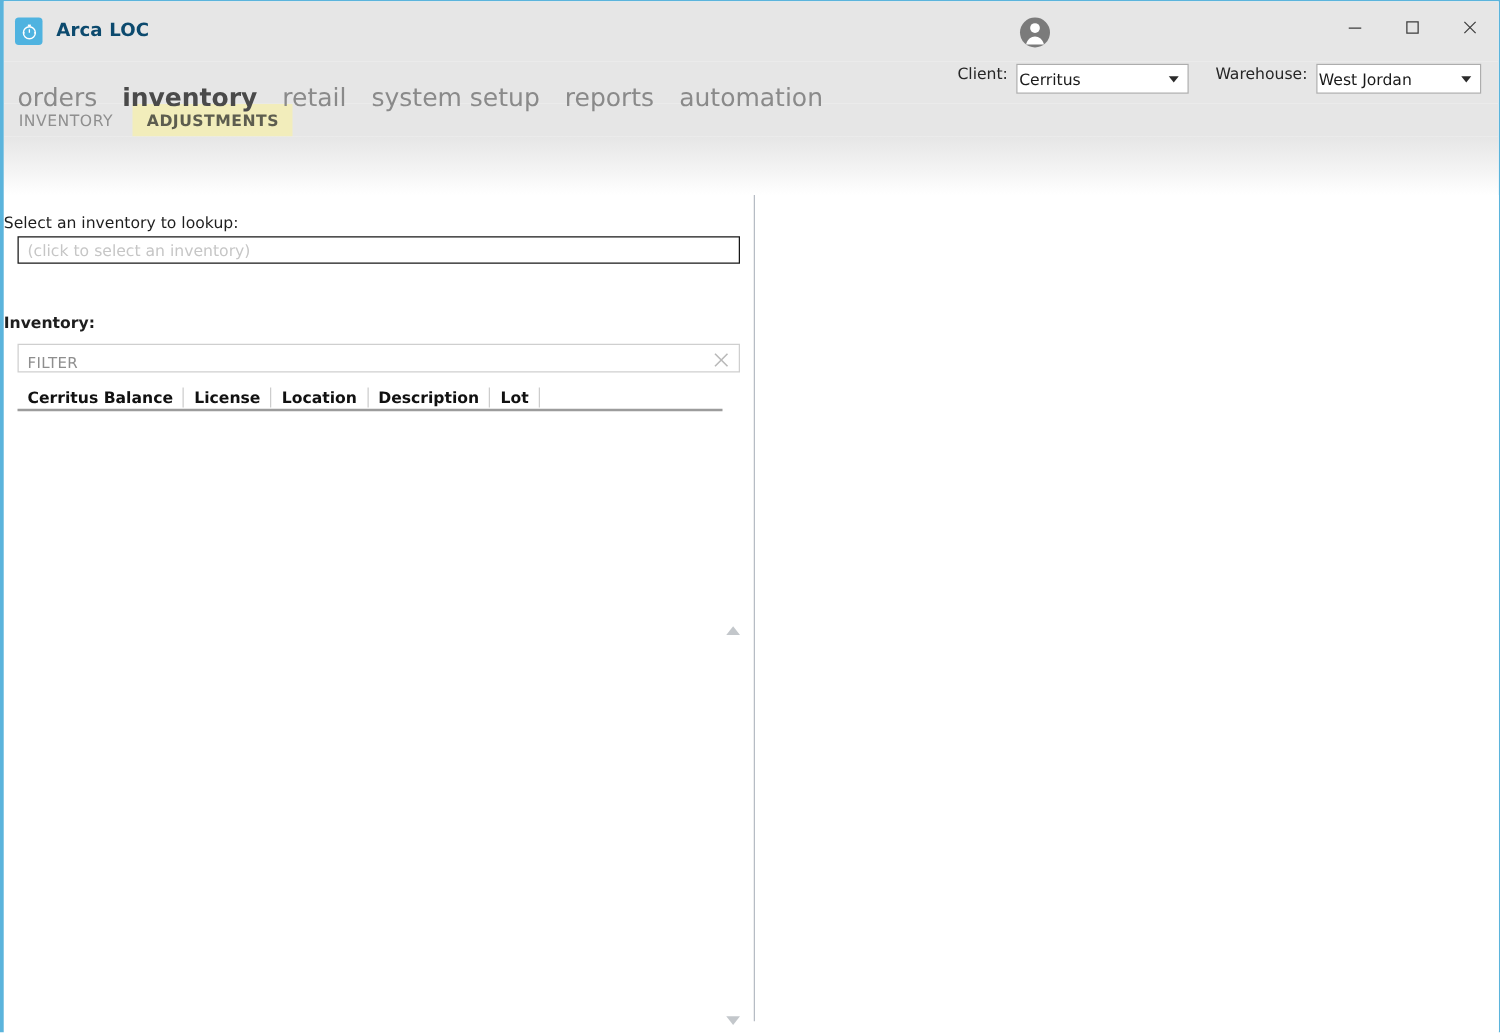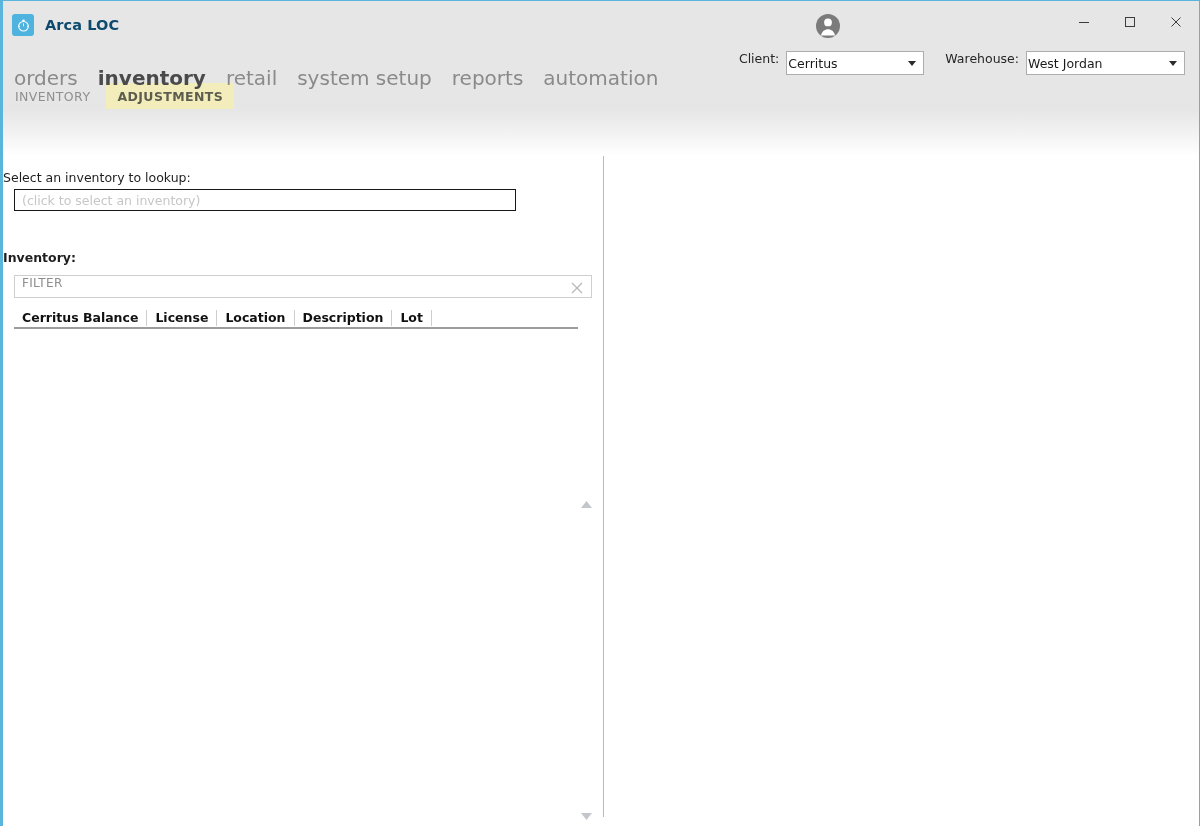--- a/index.html
+++ b/index.html
@@ -113,21 +113,21 @@
     background: #ffffff;
     border: 1px solid #adadad;
     display: flex;
     align-items: center;
     padding-left: 1px;
     padding-right: 22px;
     font-size: 12.5px;
     color: #1a1a1a;
   }
   .ctx-select.client { width: 138px; margin-right: 21px; }
-  .ctx-select.warehouse { width: 159px; }
+  .ctx-select.warehouse { width: 132px; }
   .ctx-caret {
     position: absolute;
     right: 7px;
     top: 50%;
     width: 0; height: 0;
     margin-top: -2px;
     border-left: 4.5px solid transparent;
     border-right: 4.5px solid transparent;
     border-top: 5px solid #2b2b2b;
   }
@@ -191,21 +191,21 @@
     font-size: 12.5px;
     color: #1e1e1e;
   }
   .label-lookup { top: 14px; }
   .label-inventory { top: 94px; font-weight: bold; }
 
   .lookup-input {
     position: absolute;
     left: 11px;
     top: 33px;
-    width: 502px;
+    width: 578px;
     height: 22px;
     border: 1px solid #171717;
     background: #ffffff;
     display: flex;
     align-items: center;
     padding-left: 7px;
   }
   .lookup-placeholder {
     font-size: 12.5px;
     color: #c6c6c6;
@@ -213,21 +213,21 @@
 
   .filter-input {
     position: absolute;
     left: 11px;
     top: 119px;
     width: 578px;
     height: 23px;
     border: 1px solid #cfcfcf;
     background: #ffffff;
     display: flex;
-    align-items: flex-start;
+    align-items: flex-end;
     padding-left: 7px;
   }
   .filter-placeholder {
     font-size: 12px;
     color: #8e8e8e;
     letter-spacing: .3px;
   }
   .filter-clear {
     position: absolute;
     right: 7px;

